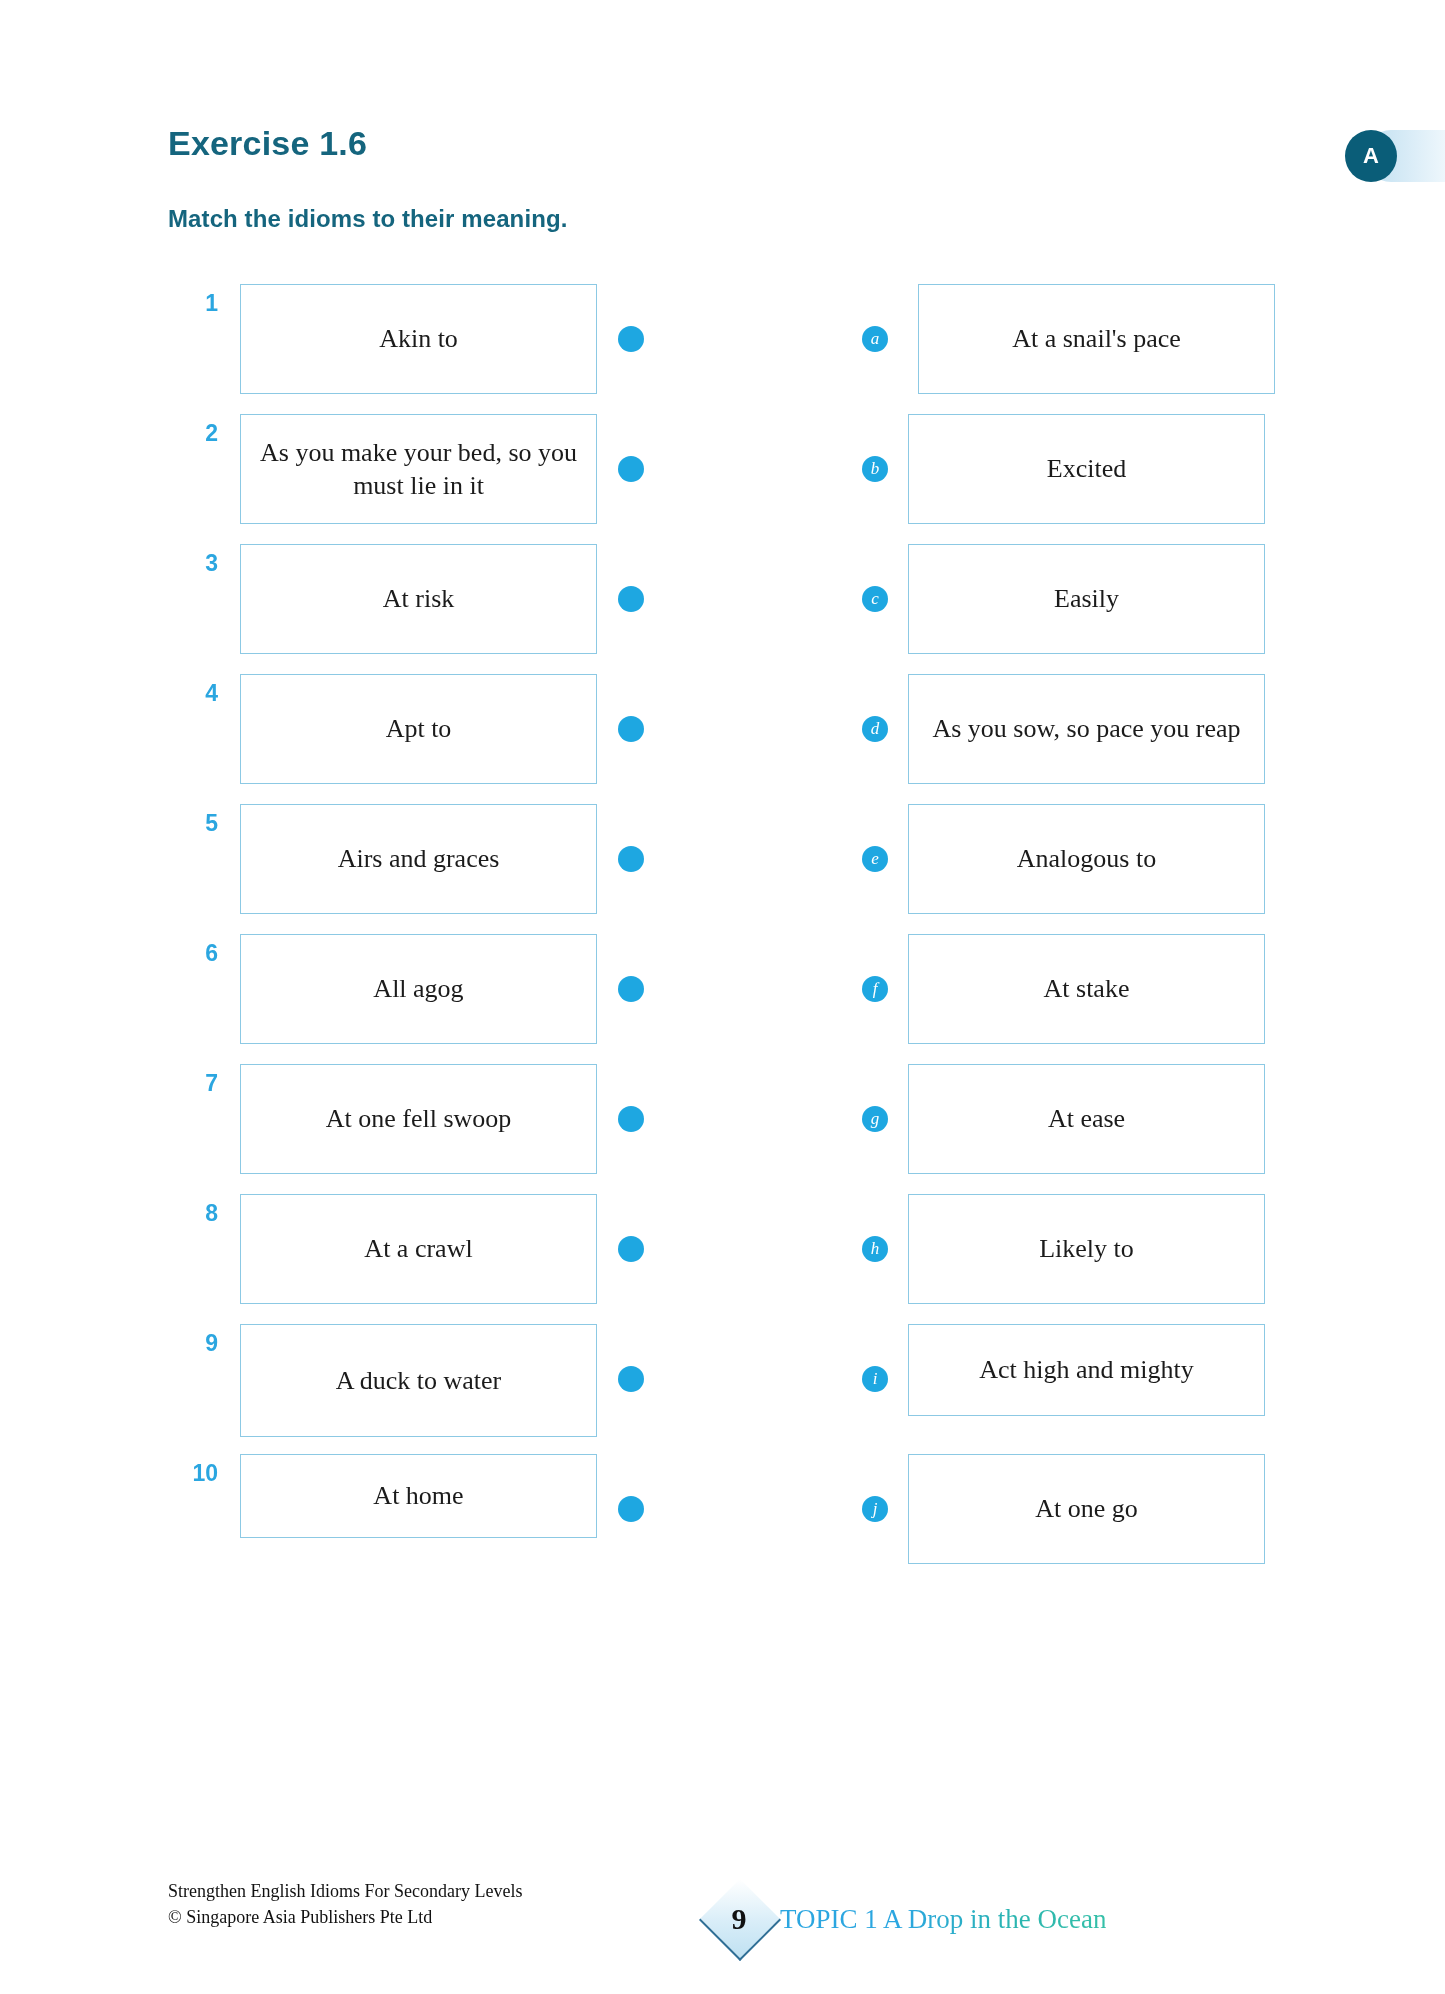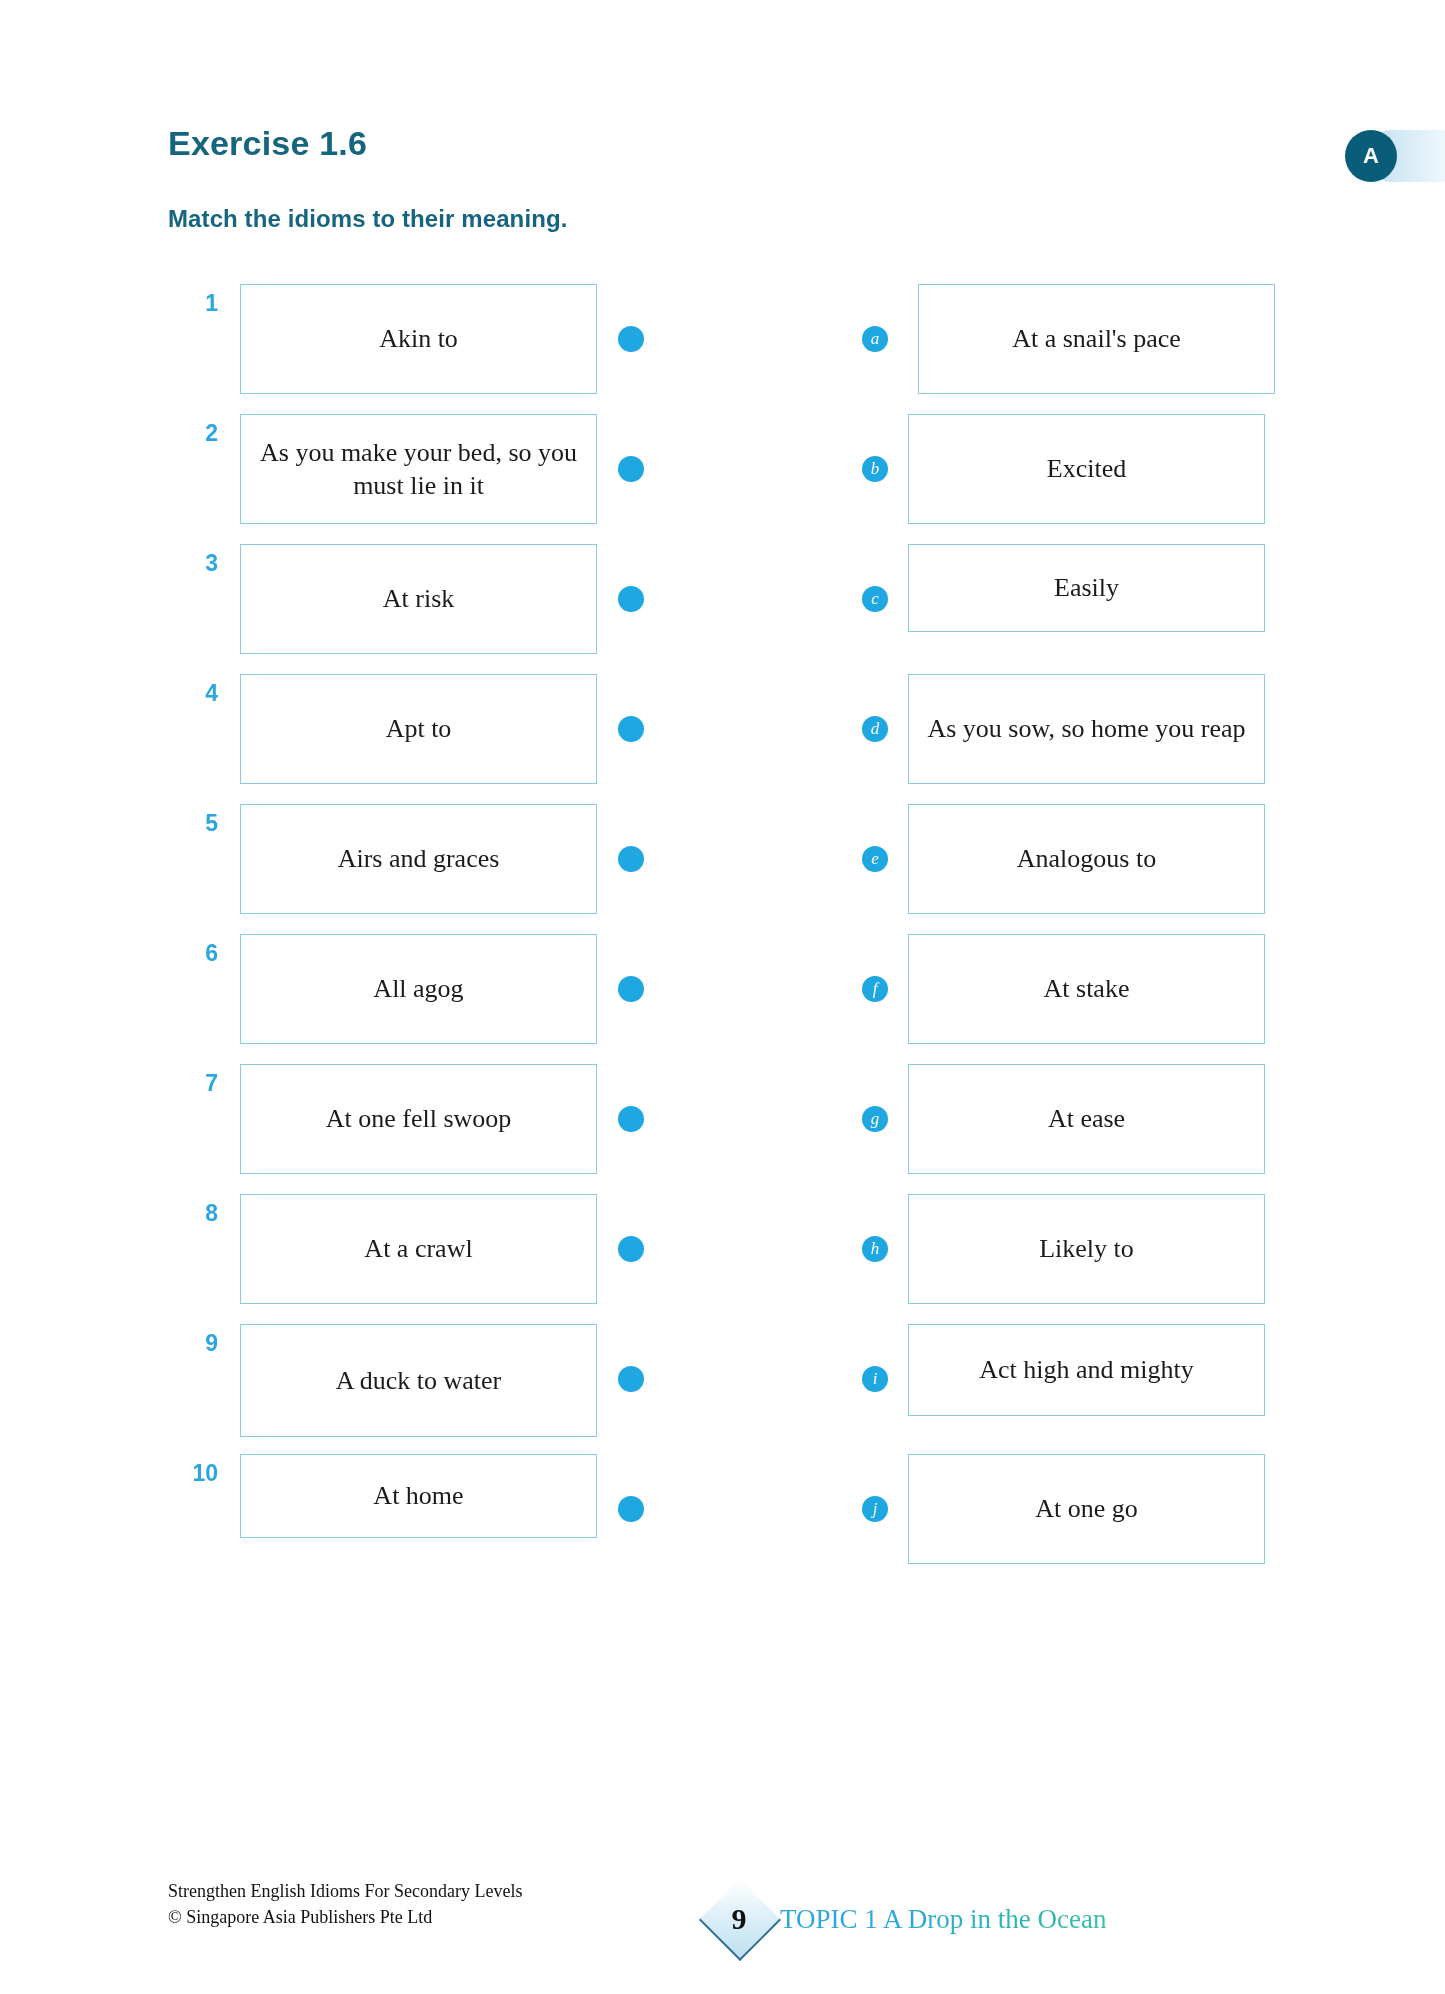--- a/index.html
+++ b/index.html
@@ -244,28 +244,28 @@
         <div class="left-box" style="height: 110px;">As you make your bed, so you must lie in it</div>
         <div class="dot" style="top: 42px;"></div>
         <div class="letter-dot" style="top: 42px;">b</div>
         <div class="right-box" style="height: 110px;">Excited</div>
       </div>
       <div class="match-row" style="height: 110px;">
         <div class="row-number">3</div>
         <div class="left-box" style="height: 110px;">At risk</div>
         <div class="dot" style="top: 42px;"></div>
         <div class="letter-dot" style="top: 42px;">c</div>
-        <div class="right-box" style="height: 88px; text-align: right;">Easily</div>
+        <div class="right-box" style="height: 110px; text-align: right;">Easily</div>
       </div>
       <div class="match-row" style="height: 110px;">
         <div class="row-number">4</div>
         <div class="left-box" style="height: 110px;">Apt to</div>
         <div class="dot" style="top: 42px;"></div>
         <div class="letter-dot" style="top: 42px;">d</div>
-        <div class="right-box" style="height: 110px;">As you sow, so home you reap</div>
+        <div class="right-box" style="height: 110px;">As you sow, so pace you reap</div>
       </div>
       <div class="match-row" style="height: 110px;">
         <div class="row-number">5</div>
         <div class="left-box" style="height: 110px;">Airs and graces</div>
         <div class="dot" style="top: 42px;"></div>
         <div class="letter-dot" style="top: 42px;">e</div>
         <div class="right-box" style="height: 110px;">Analogous to</div>
       </div>
       <div class="match-row" style="height: 110px;">
         <div class="row-number">6</div>

